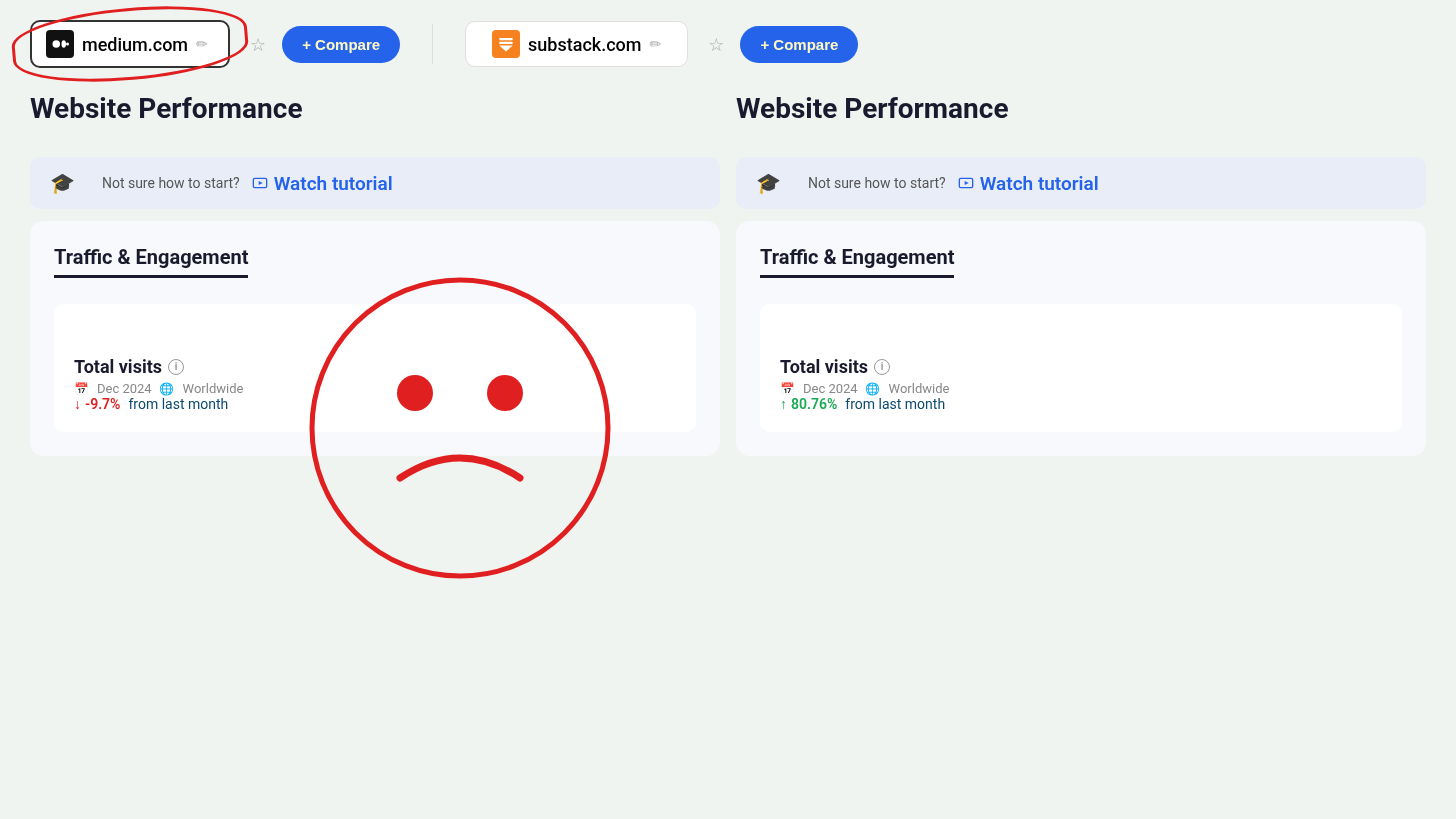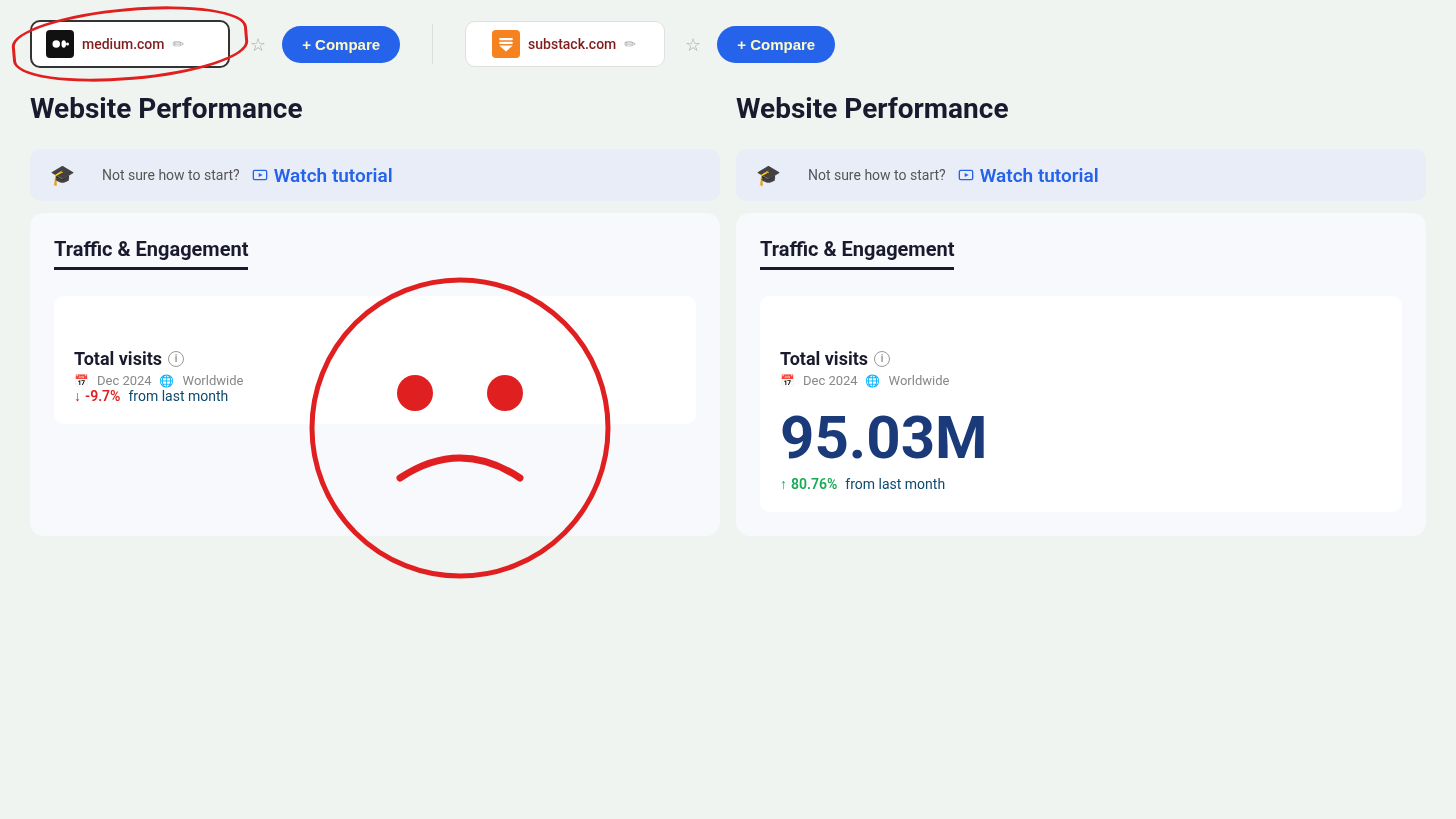--- a/index.html
+++ b/index.html
@@ -66,23 +66,23 @@
       align-items: center;
       justify-content: center;
       flex-shrink: 0;
     }
     .site-logo svg {
       width: 18px;
       height: 18px;
     }
 
     .site-name {
-      font-size: 14px;
+      font-size: 18px;
       font-weight: 500;
-      color: #7f1d1d;
+      color: #000000;
     }
 
     .edit-icon {
       color: #aaa;
       font-size: 14px;
       cursor: pointer;
     }
 
     .star-icon {
       color: #aaa;
@@ -134,21 +134,21 @@
       flex: 1;
       display: flex;
       flex-direction: column;
       gap: 12px;
     }
 
     .section-title {
       font-size: 28px;
       font-weight: 700;
       color: #1a1a2e;
-      margin-bottom: 12px;
+      margin-bottom: 20px;
     }
 
     
     .info-banner {
       background: #e8edf8;
       border-radius: 10px;
       padding: 14px 20px;
       display: flex;
       align-items: center;
       gap: 12px;
@@ -396,21 +396,20 @@
           <div class="metric-label">
             <span>Total visits</span>
             <span class="info-i">i</span>
           </div>
           <div class="metric-sub">
             <span class="cal-icon">📅</span>
             <span>Dec 2024</span>
             <span class="globe-icon">🌐</span>
             <span>Worldwide</span>
           </div>
-          <div class="big-number">95.03M</div>
           <div class="change-positive">
             <span>↑</span>
             <span>80.76%</span>
             <span class="change-label">from last month</span>
           </div>
         </div>
       </div>
     </div>
   </div>
 

